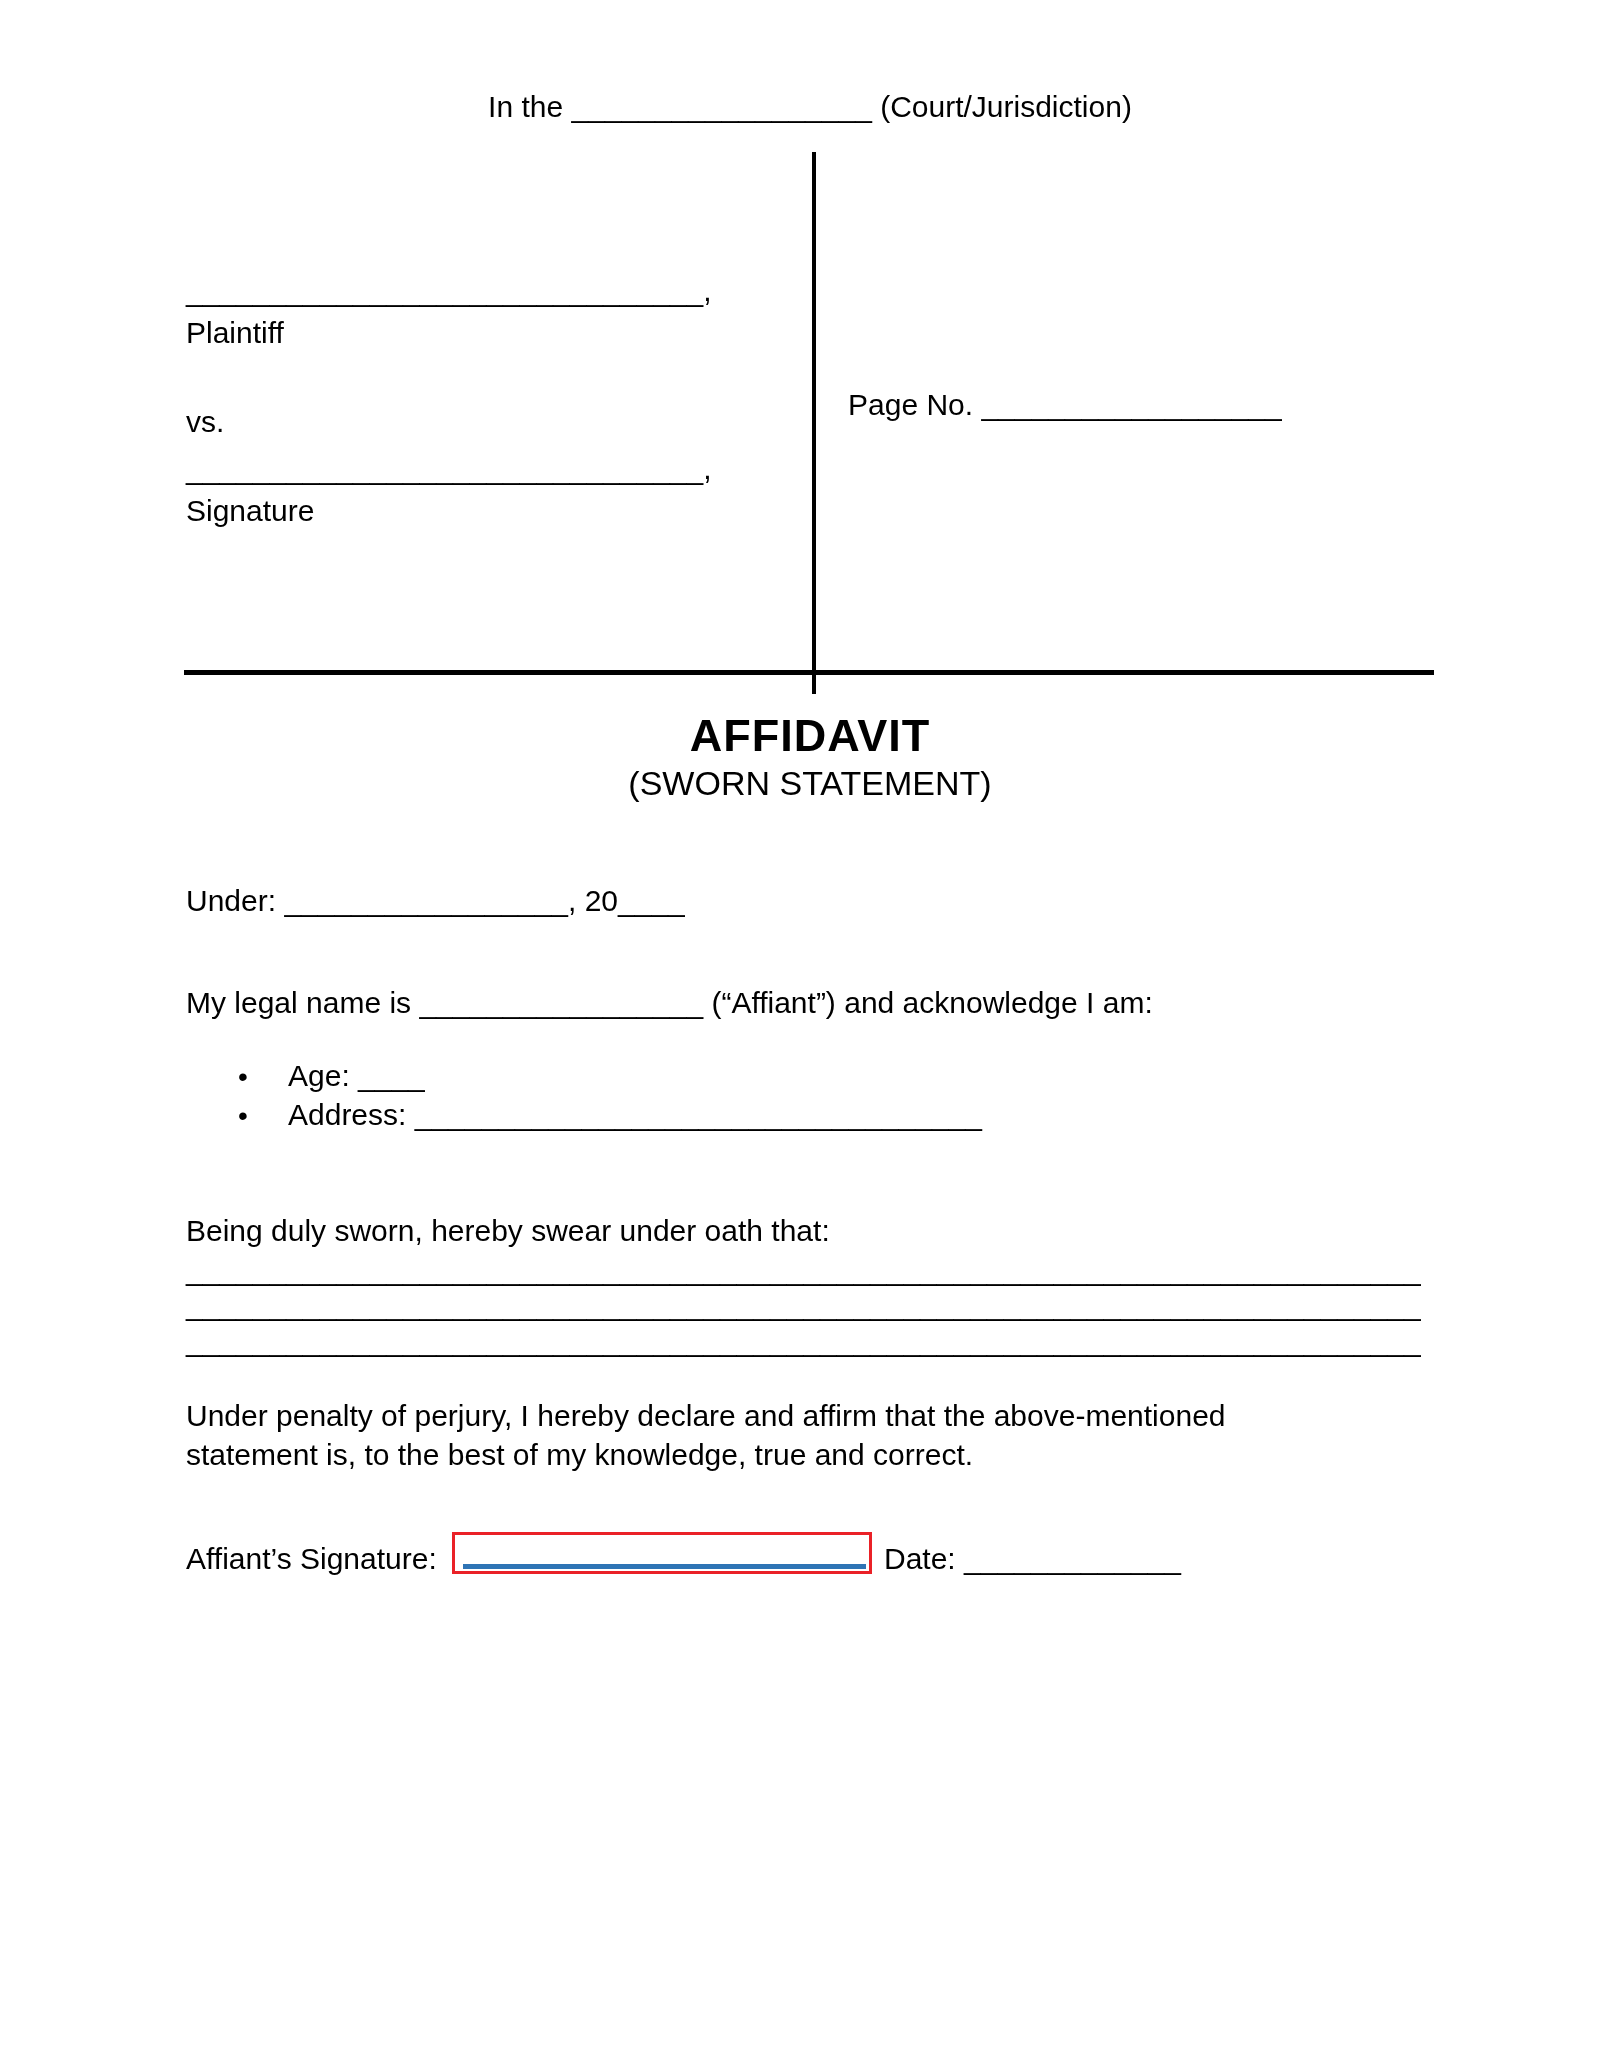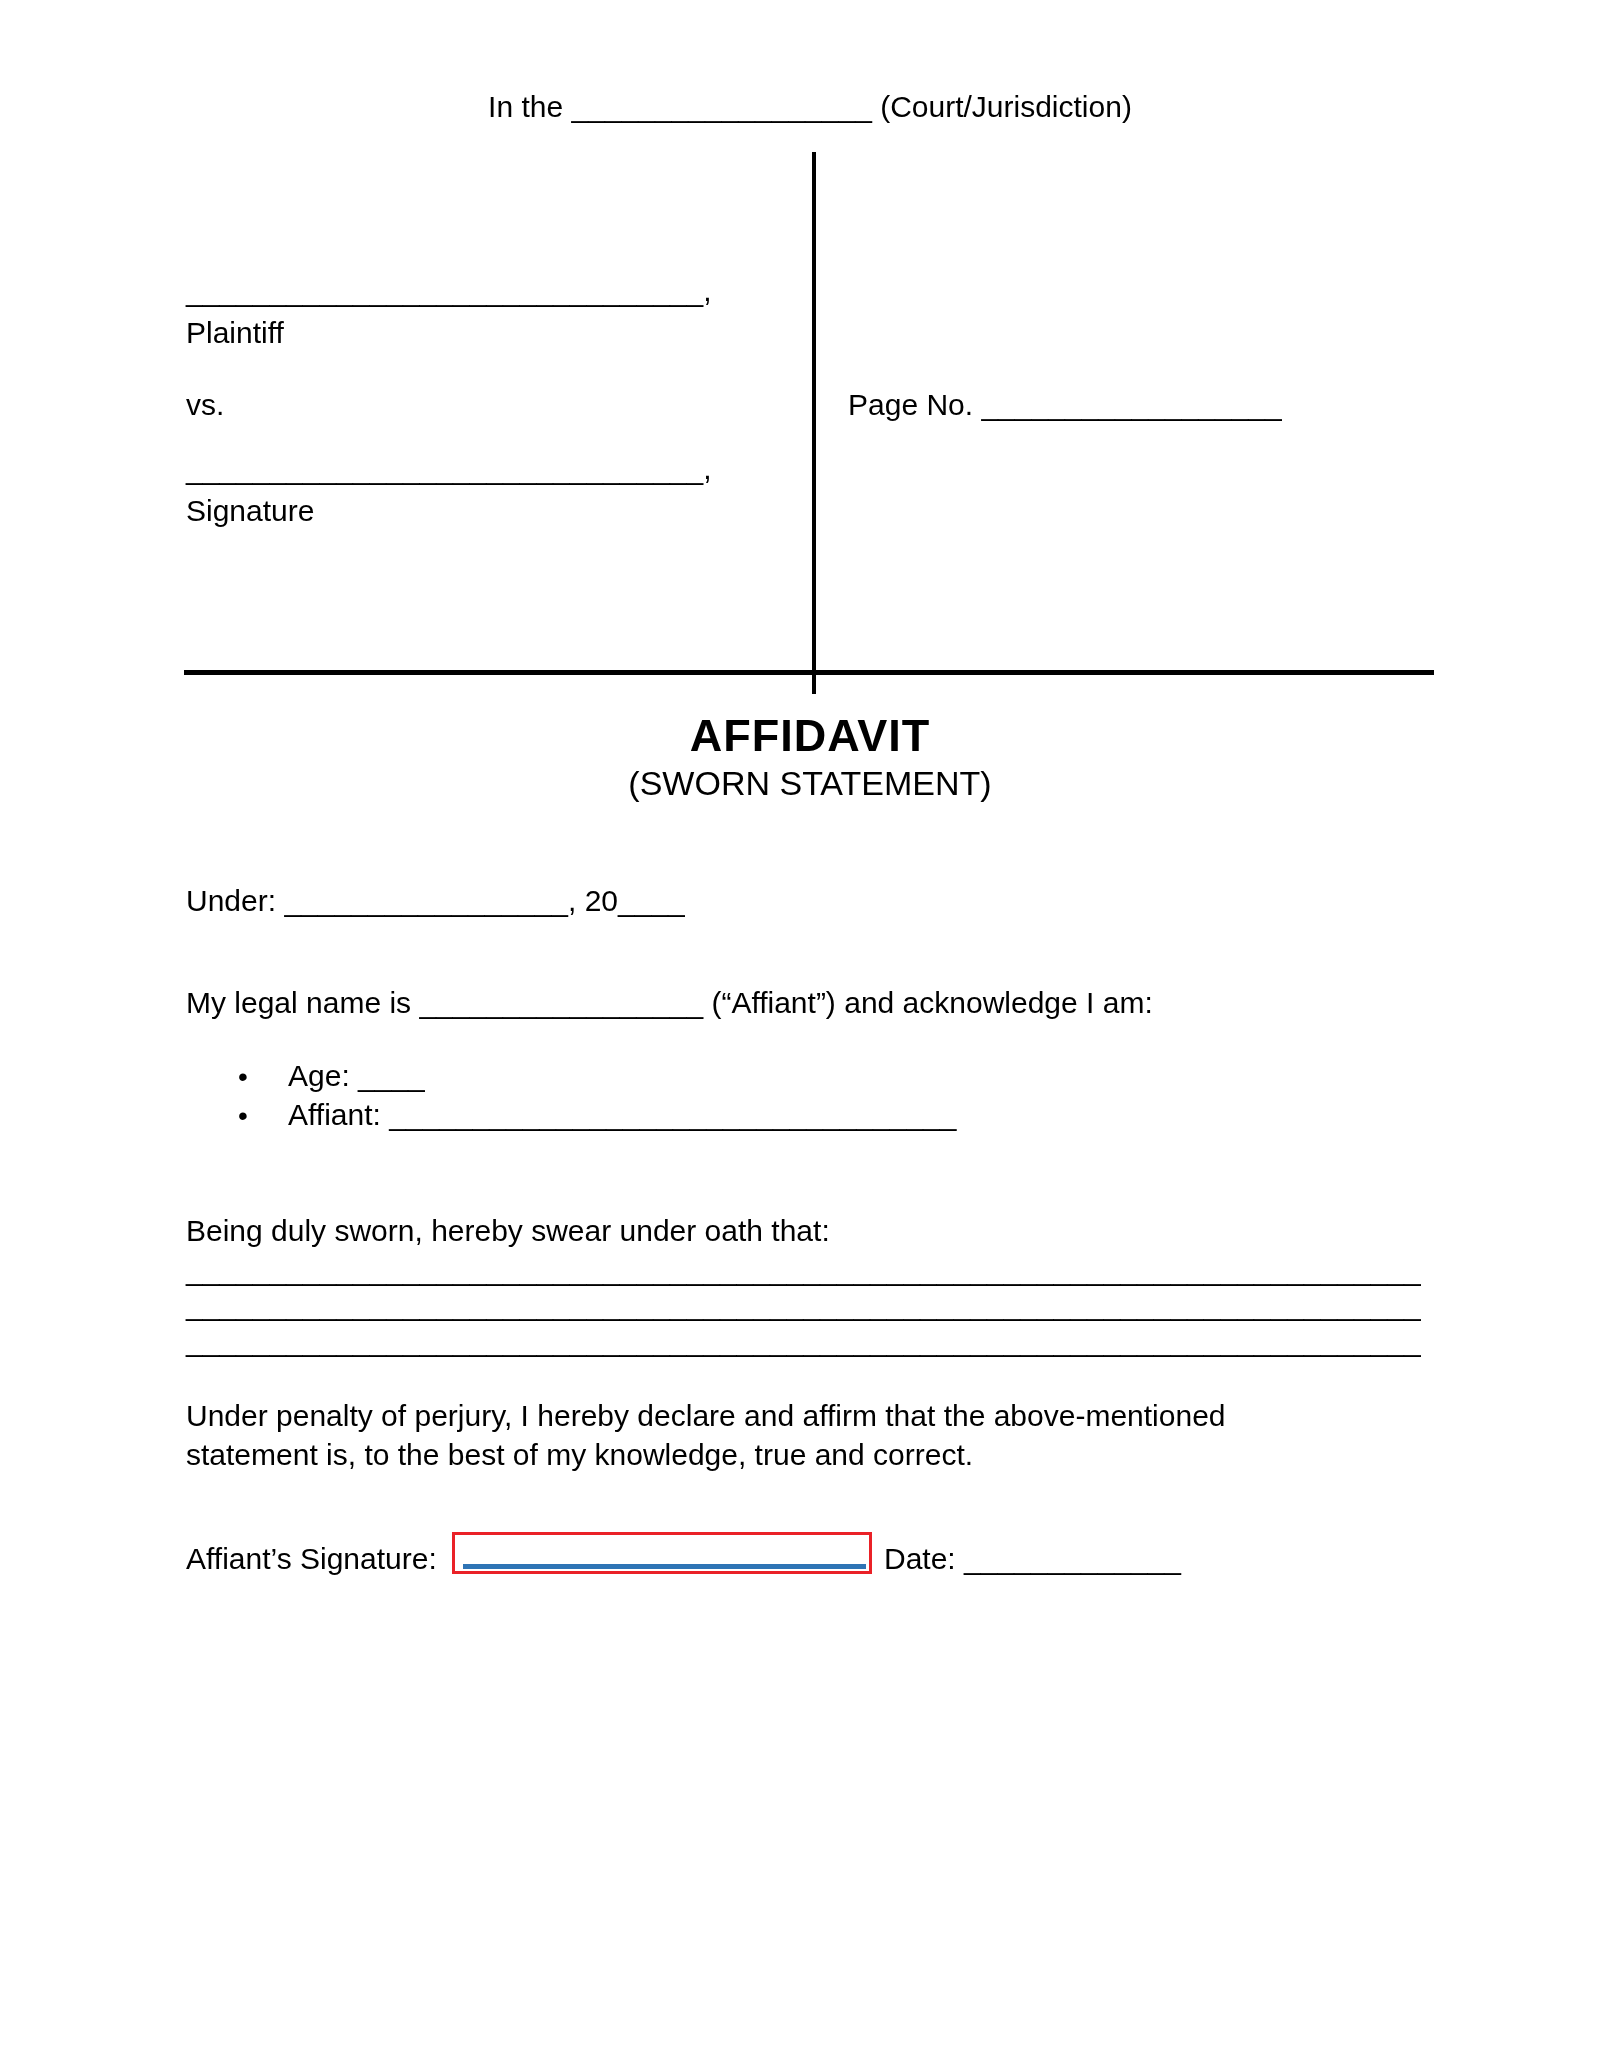--- a/index.html
+++ b/index.html
@@ -107,21 +107,21 @@
 <body>
 
 <div class="page">
 
   <div class="t center" style="top:90px">In the __________________ (Court/Jurisdiction)</div>
 
   <div class="t" style="top:274px;left:186px">_______________________________,</div>
 
   <div class="t" style="top:316px;left:186px">Plaintiff</div>
 
-  <div class="t" style="top:388px;left:186px">vs.</div>
+  <div class="t" style="top:405px;left:186px">vs.</div>
 
   <div class="t" style="top:452px;left:186px">_______________________________,</div>
 
   <div class="t" style="top:494px;left:186px">Signature</div>
 
   <div class="t" style="top:388px;left:848px">Page No. __________________</div>
 
   <div class="vline"></div>
   <div class="hline"></div>
 
@@ -131,21 +131,21 @@
 
   <div class="t" style="top:884px;left:186px">Under: _________________, 20____</div>
 
   <div class="t" style="top:986px;left:186px">My legal name is _________________ (“Affiant”) and acknowledge I am:</div>
 
   <div class="bullet-row" style="top:1059px">
     <span class="bullet-dot">•</span><span>Age: ____</span>
   </div>
 
   <div class="bullet-row" style="top:1098px">
-    <span class="bullet-dot">•</span><span>Affiant: __________________________________</span>
+    <span class="bullet-dot">•</span><span>Address: __________________________________</span>
   </div>
 
 
   <div class="t" style="top:1214px;left:186px">Being duly sworn, hereby swear under oath that:</div>
 
   <div class="t" style="top:1253px;left:186px">__________________________________________________________________________</div>
 
   <div class="t" style="top:1288px;left:186px">__________________________________________________________________________</div>
 
   <div class="t" style="top:1324px;left:186px">__________________________________________________________________________</div>

